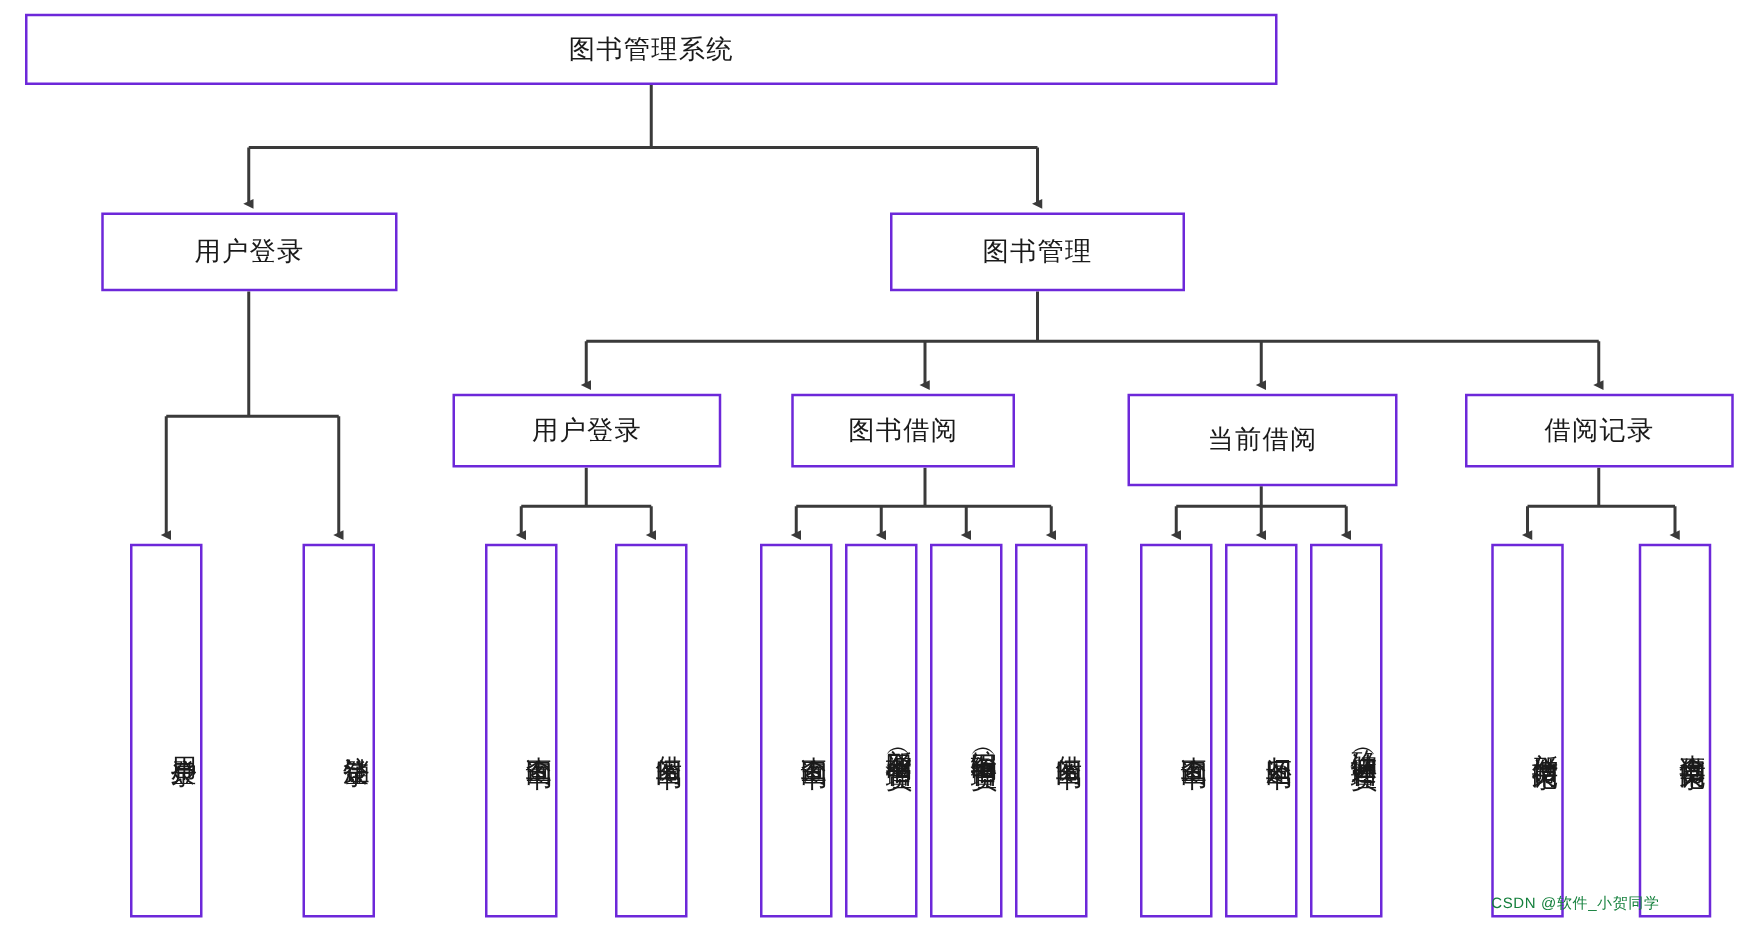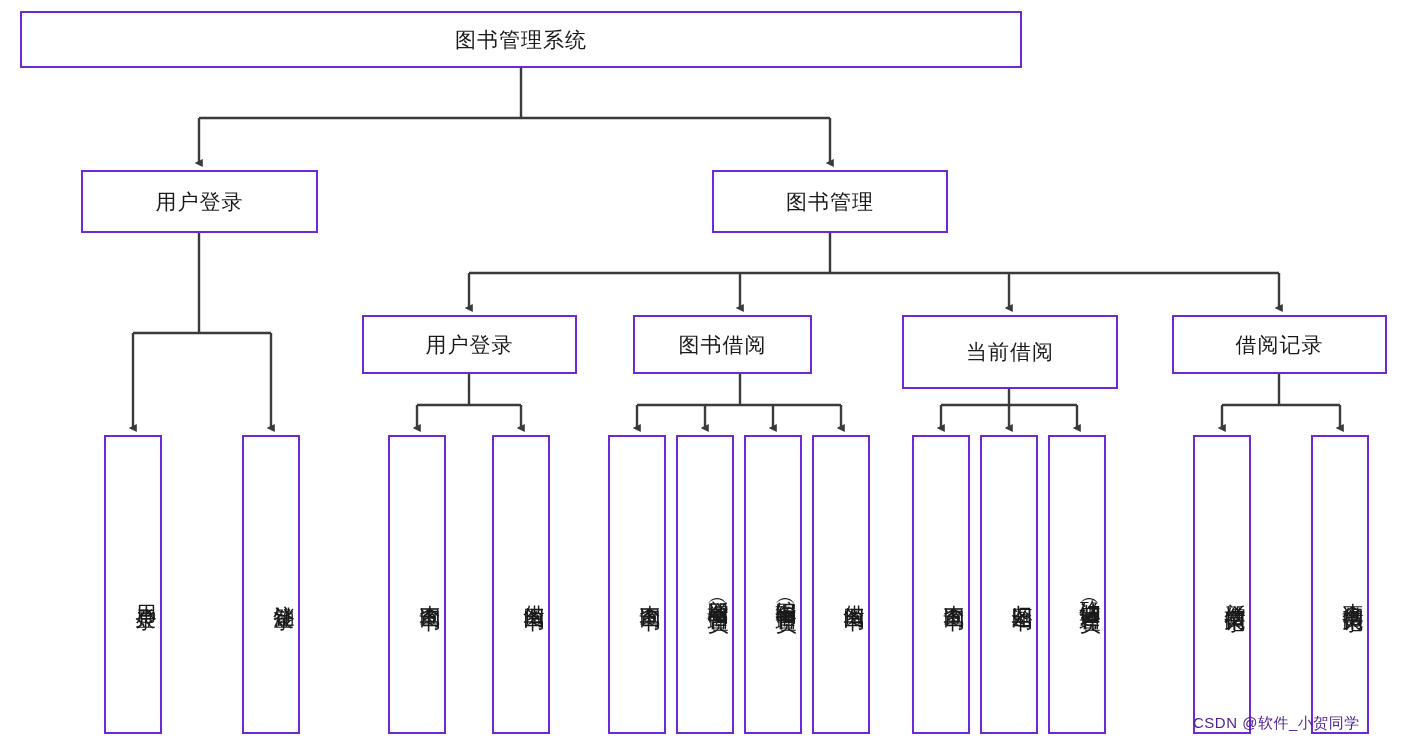--- a/index.html
+++ b/index.html
@@ -52,22 +52,22 @@
     left: 0;
     top: 0;
     width: 1405px;
     height: 747px;
     pointer-events: none;
   }
   .watermark {
     position: absolute;
     left: 1193px;
     top: 714px;
-    font-size: 15px;
-    color: #4c1d95;
+    font-size: 12px;
+    color: #15803d;
     white-space: nowrap;
     letter-spacing: 0.5px;
   }
 </style>
 </head>
 <body>
 
 <div id="canvas">
 
   <svg class="links" viewBox="0 0 1405 747">

